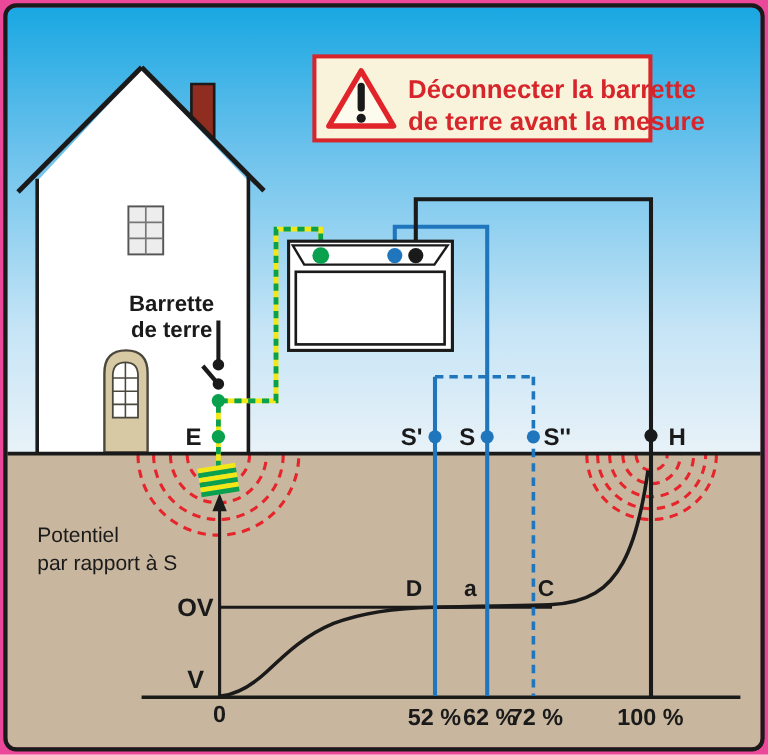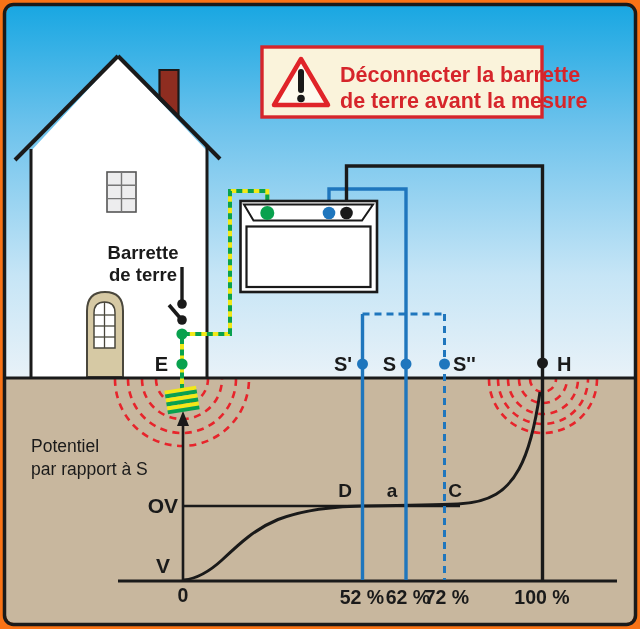--- a/index.html
+++ b/index.html
@@ -1,19 +1,19 @@
 <!DOCTYPE html>
 <html><head>
 <meta charset="utf-8">
 <style>
   html,body{margin:0;padding:0;background:#ffffff;}
   .frame{
     position:relative;
     width:640px;height:629px;
-    background:#f97316;
+    background:#ec4899;
     font-family:"Liberation Sans", sans-serif;
     overflow:hidden;
   }
   svg{position:absolute;inset:0;display:block;}
   text{font-family:"Liberation Sans", sans-serif; fill:#1a1a1a;}
   .t-warn{font-size:21.5px;font-weight:bold;fill:#d6252b;}
   .t-med{font-size:18.5px;font-weight:600;}
   .t-reg{font-size:17.5px;font-weight:400;}
   .t-electrode{font-size:20px;font-weight:bold;}
   .t-point{font-size:19px;font-weight:bold;}

